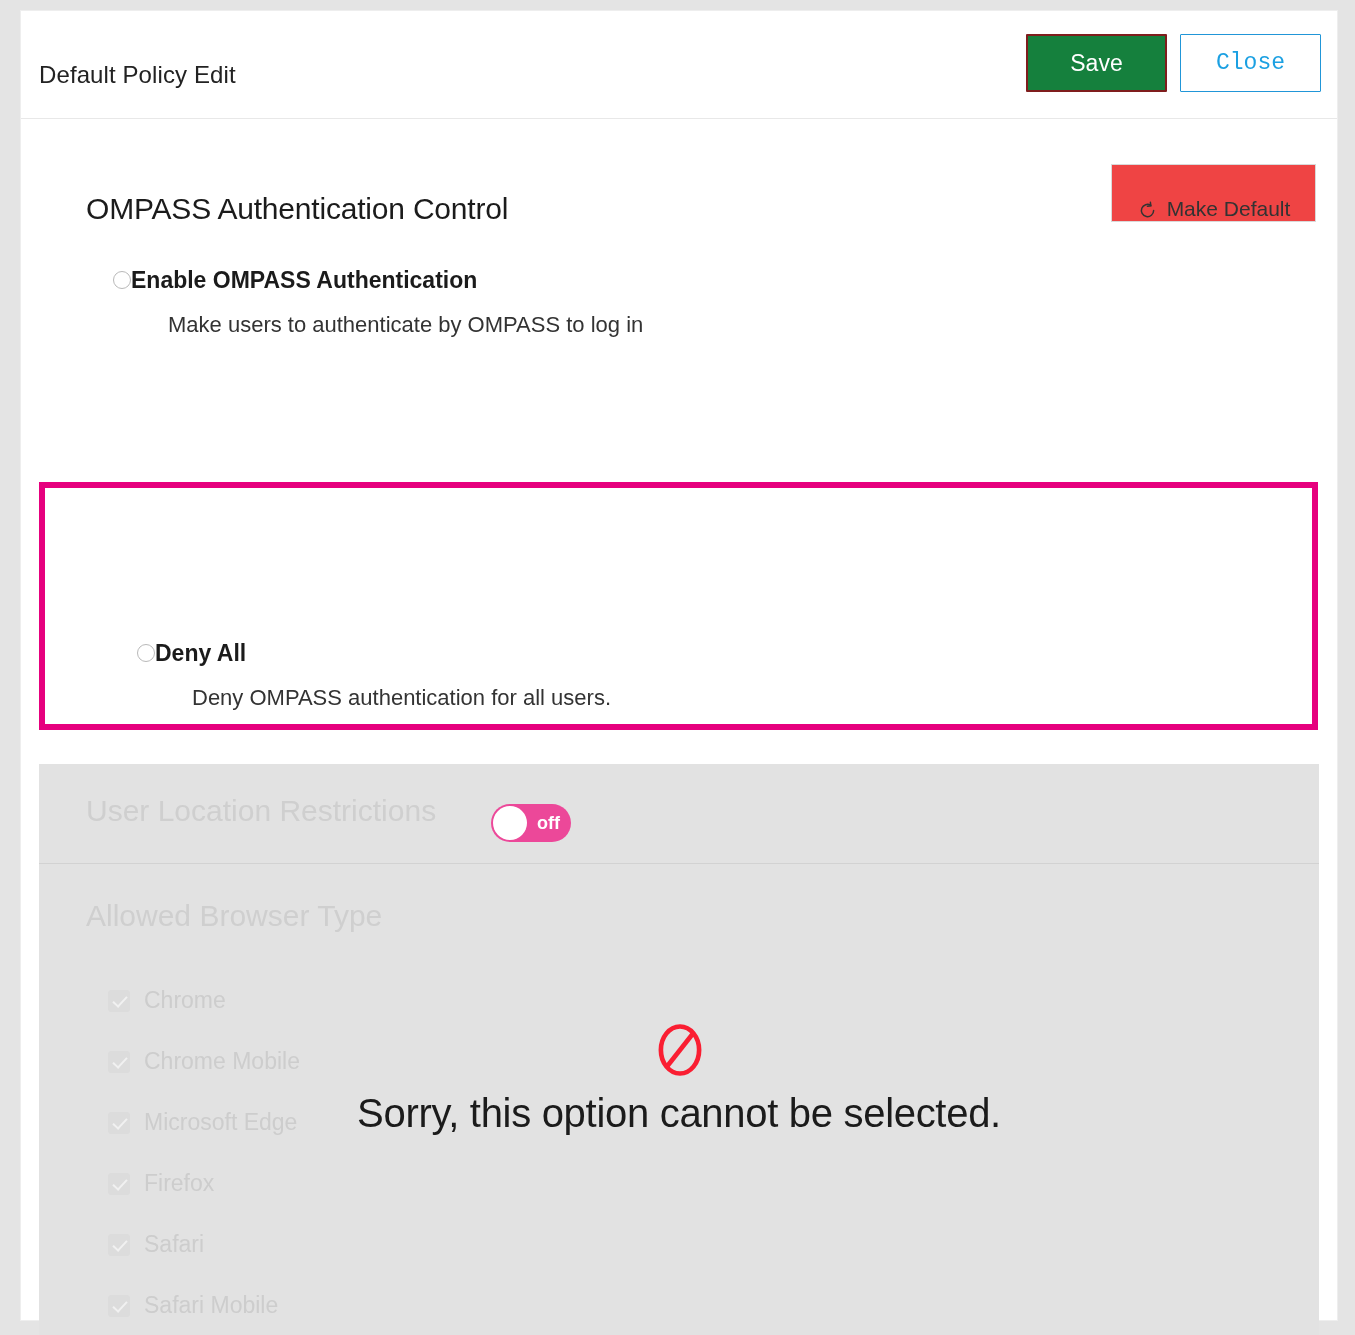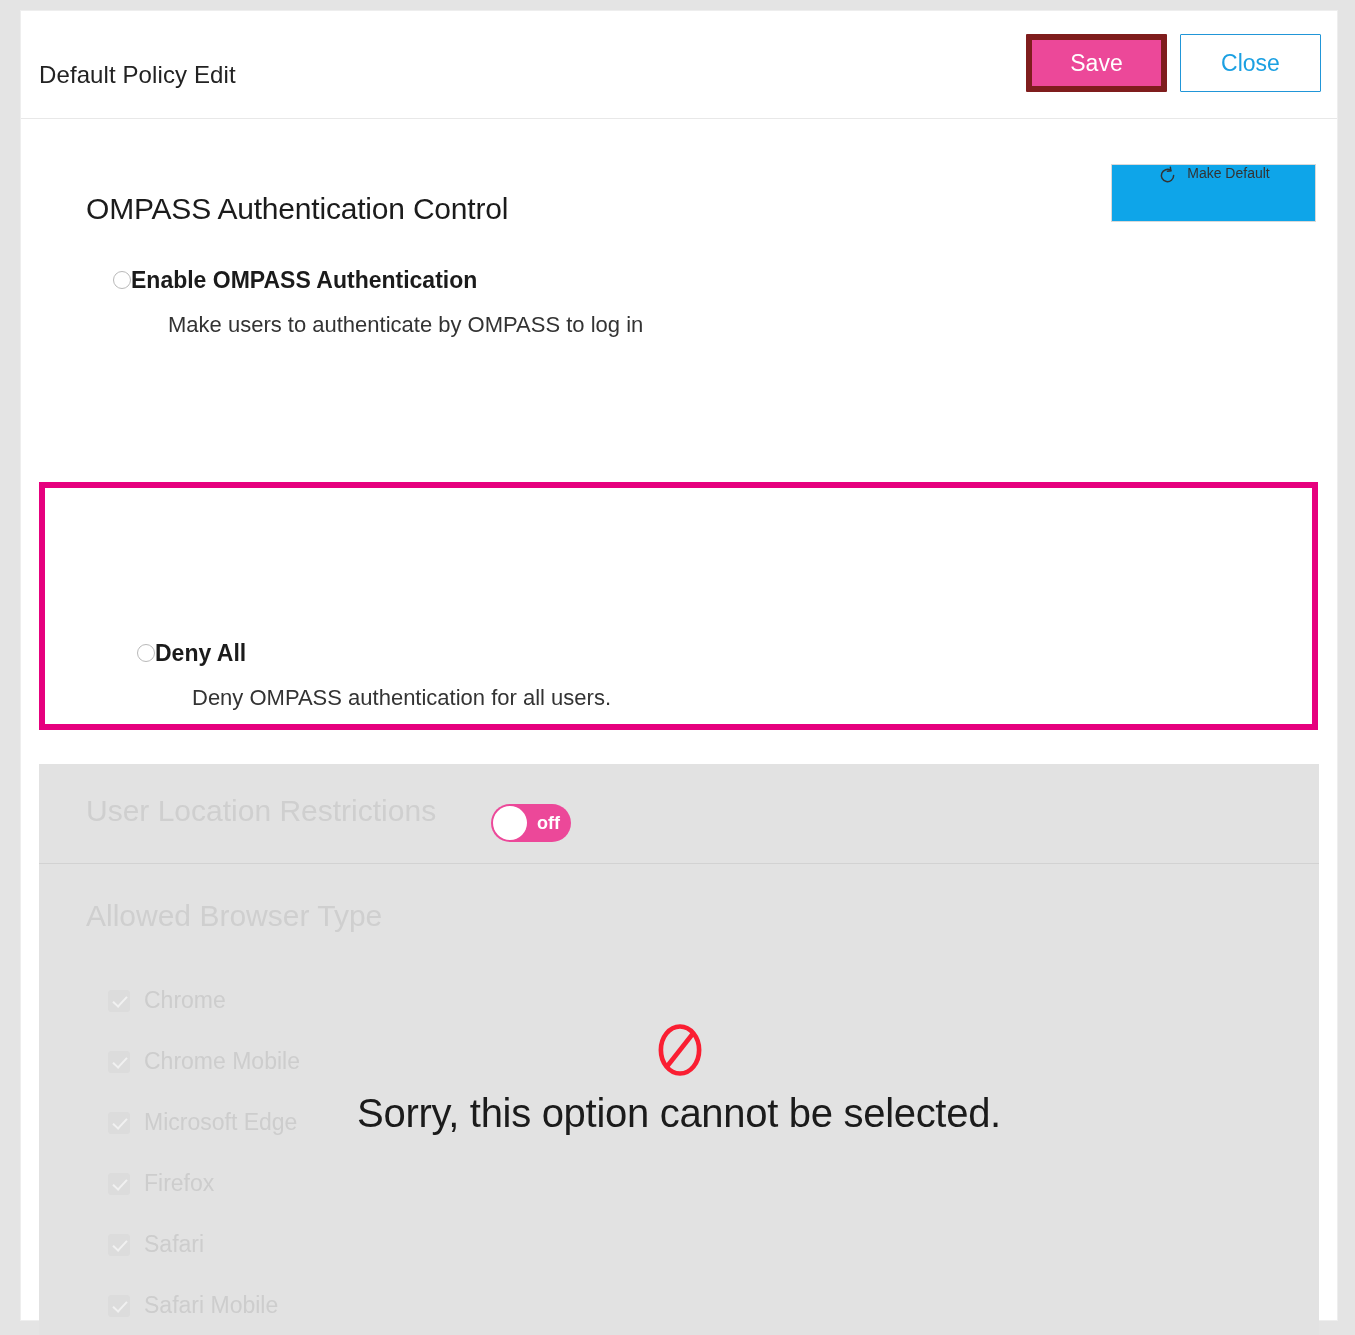--- a/index.html
+++ b/index.html
@@ -49,46 +49,47 @@
     min-width: 141px;
     font-size: 23px;
     font-family: "Liberation Sans", sans-serif;
     display: flex;
     align-items: center;
     justify-content: center;
     cursor: pointer;
     border-radius: 1px;
   }
   .btn-save {
-    background: #ec4899;
+    background: #15803d;
     color: #ffffff;
-    border: 6px solid #7f1d1d;
+    border: 2px solid #7f1d1d;
   }
   .btn-close {
     background: #ffffff;
     color: #1ba0e2;
     border: 1px solid #2196d8;
+    font-family: Liberation Mono, monospace;
   }
 
   
   .body { position: relative; }
 
   .make-default-btn {
     position: absolute;
     right: 21px;
     top: 45px;
     width: 205px;
     height: 58px;
     border: 1px solid #d9d9d9;
-    background: #0ea5e9;
-    display: flex;
-    align-items: flex-start;
+    background: #ef4444;
+    display: flex;
+    align-items: flex-end;
     justify-content: center;
     gap: 9px;
-    font-size: 14px;
+    font-size: 21px;
     color: #333333;
     cursor: pointer;
   }
   .reset-icon { width: 21px; height: 21px; display:block; }
 
   .section-title {
     position: absolute;
     left: 65px;
     top: 73px;
     font-size: 30px;

